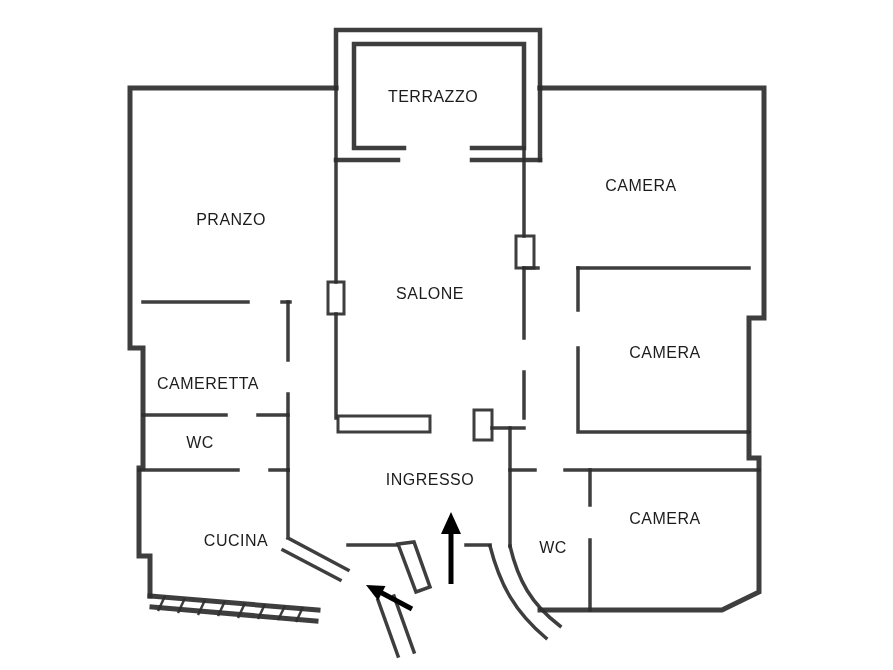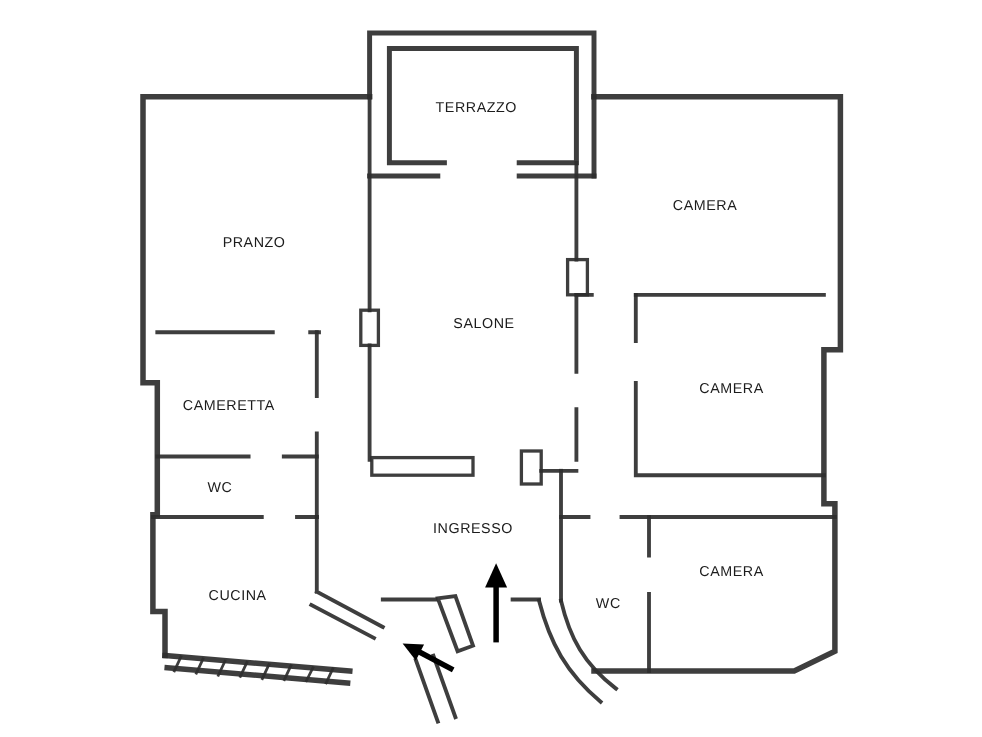--- a/index.html
+++ b/index.html
@@ -16,21 +16,21 @@
     overflow: hidden;
   }
   .floorplan-svg {
     position: absolute;
     left: 0;
     top: 0;
   }
   .room-label {
     position: absolute;
     transform: translate(-50%, -50%);
-    font-size: 13px;
+    font-size: 16px;
     font-weight: 400;
     letter-spacing: 0.5px;
     color: var(--label-color, #1c1c1c);
     white-space: nowrap;
     user-select: none;
   }
 </style>
 </head>
 <body>
 
@@ -91,22 +91,22 @@
     </g>
     <g stroke="#000000" fill="#000000" stroke-width="5" stroke-linecap="butt">
       <line x1="412" y1="609" x2="380" y2="592"></line>
       <polygon points="366,585 385.5,586 378,600.5" stroke="none"></polygon>
     </g>
   </svg>
 
   <div class="room-label" style="left:433px; top:97px">TERRAZZO</div>
   <div class="room-label" style="left:231px; top:220px">PRANZO</div>
   <div class="room-label" style="left:641px; top:186px">CAMERA</div>
-  <div class="room-label" style="left:440px; top:294px">SALONE</div>
-  <div class="room-label" style="left:208px; top:368px">CAMERETTA</div>
+  <div class="room-label" style="left:430px; top:294px">SALONE</div>
+  <div class="room-label" style="left:208px; top:384px">CAMERETTA</div>
   <div class="room-label" style="left:200px; top:443px">WC</div>
   <div class="room-label" style="left:665px; top:353px">CAMERA</div>
   <div class="room-label" style="left:430px; top:480px">INGRESSO</div>
-  <div class="room-label" style="left:216px; top:541px">CUCINA</div>
+  <div class="room-label" style="left:236px; top:541px">CUCINA</div>
   <div class="room-label" style="left:553px; top:548px">WC</div>
   <div class="room-label" style="left:665px; top:519px">CAMERA</div>
 
 </div>
 
 </body></html>

